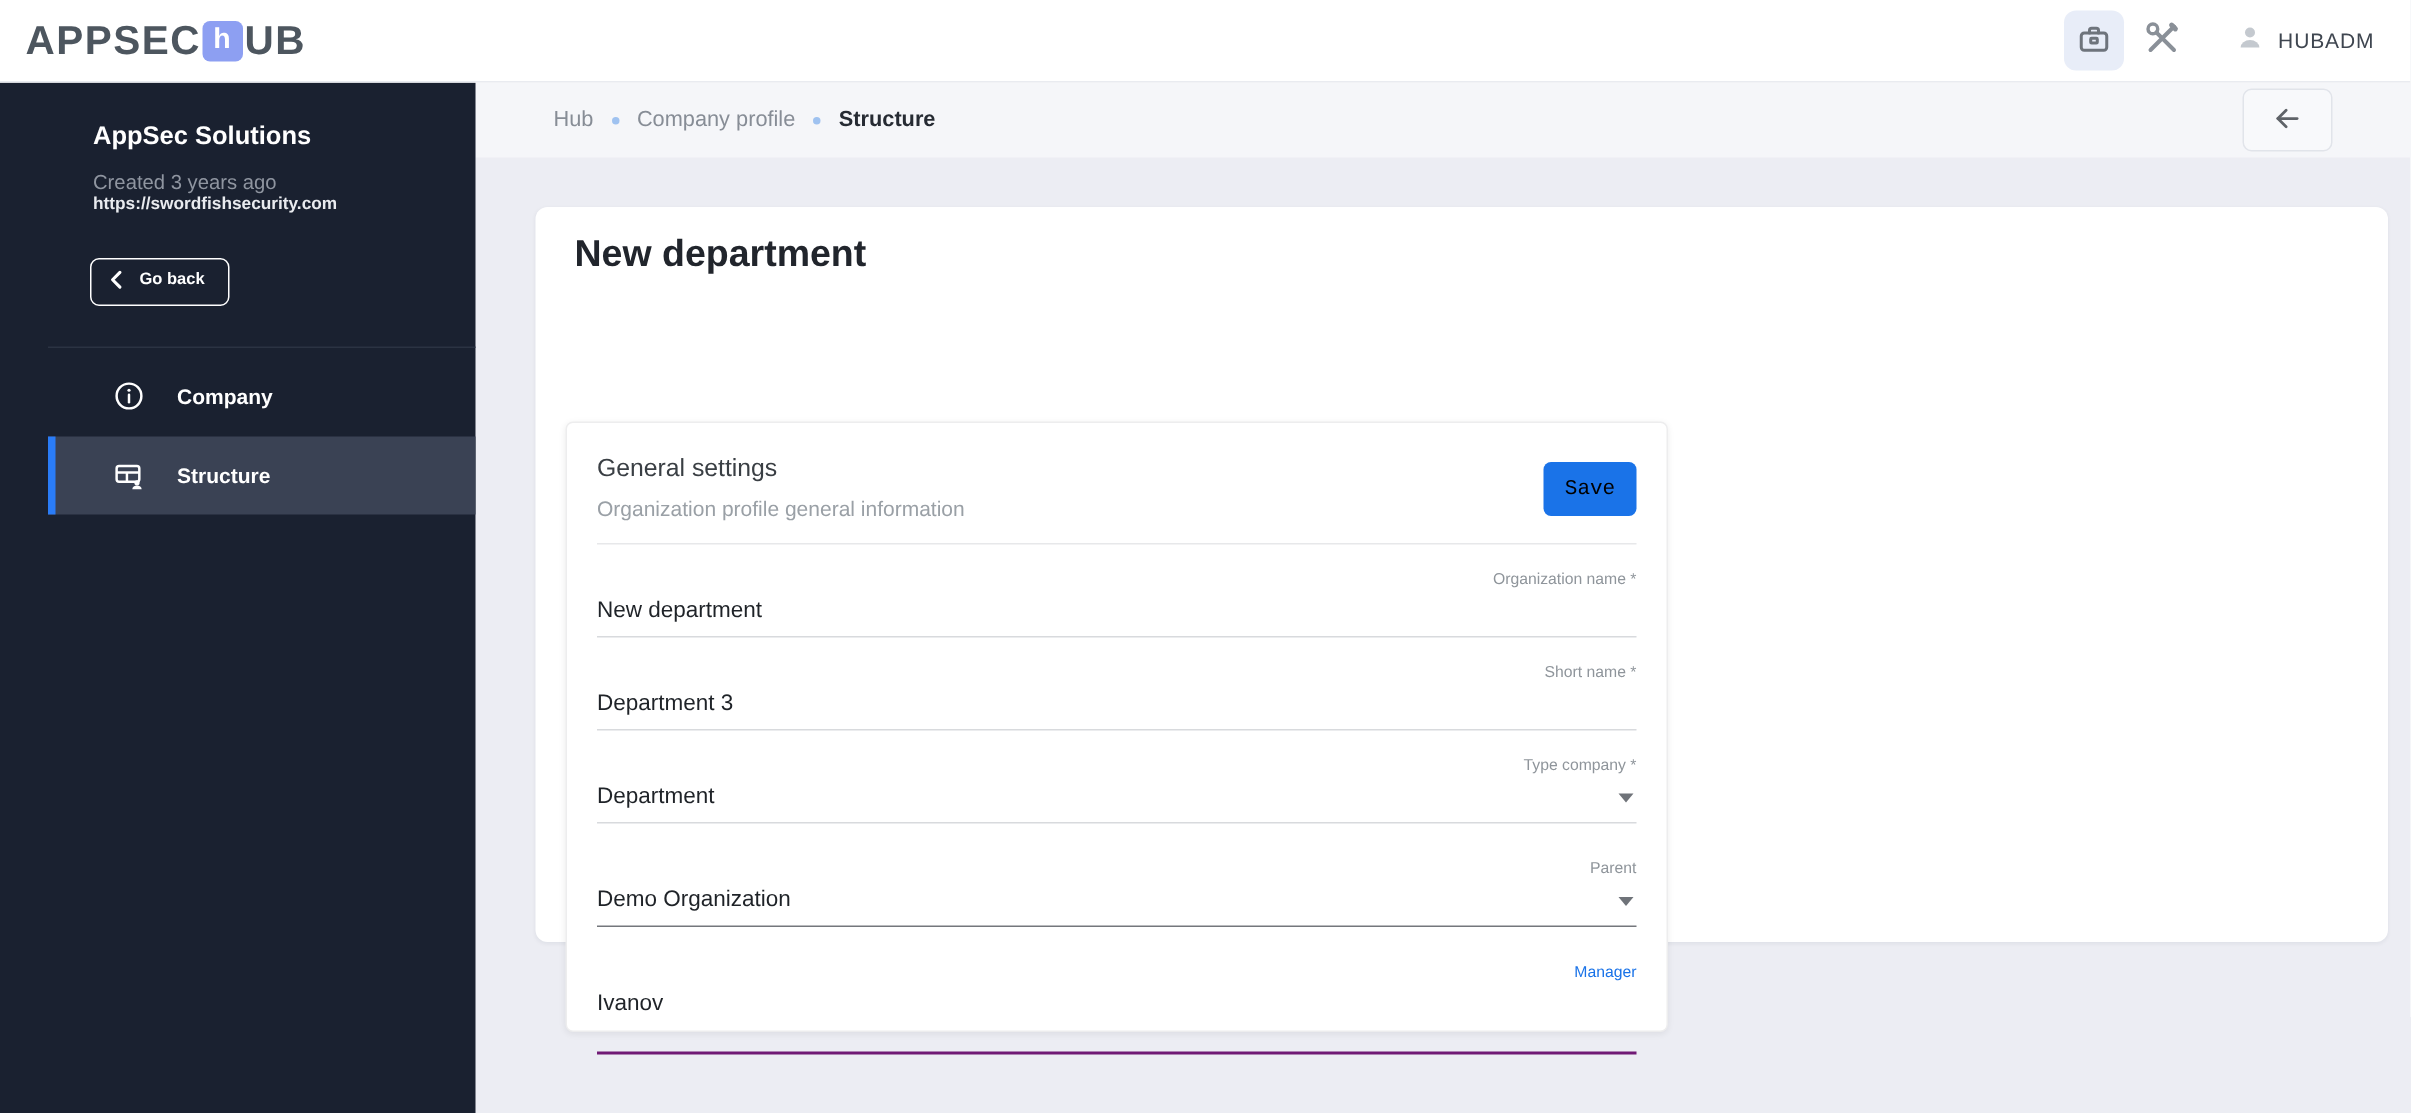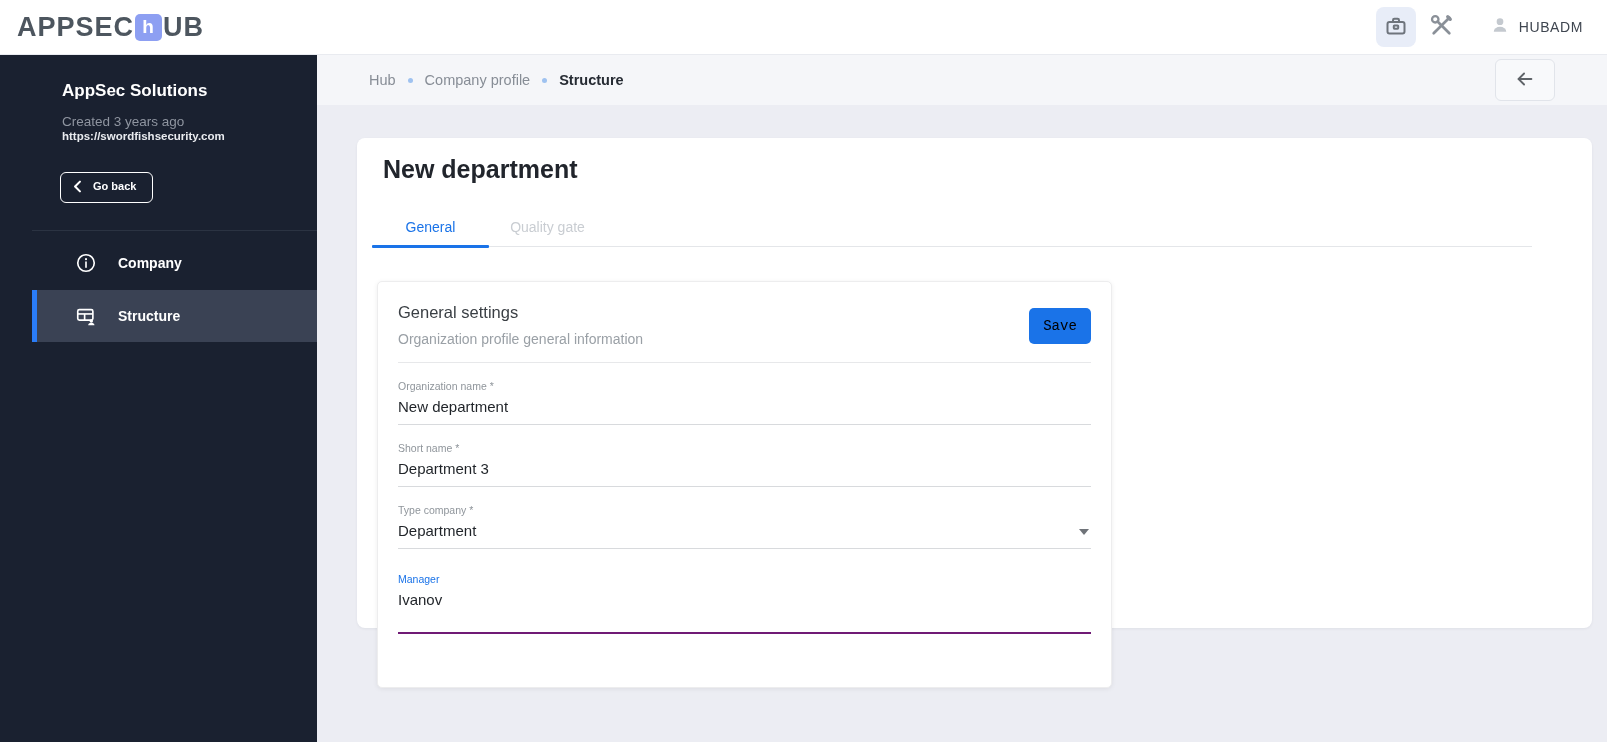--- a/index.html
+++ b/index.html
@@ -79,21 +79,21 @@
     box-shadow:0 1px 5px rgba(0,0,0,0.07); padding:21px 20px 0; }
   .card-title { font-size:16.5px; color:#3a3f44; margin:0; font-weight:400; }
   .card-sub { font-size:14px; color:#9aa0a6; margin:9px 0 0; }
   .save-btn { position:absolute; top:26px; right:20px; width:62px; height:36px;
     background:#1a73e8; color:#000000; border:none; border-radius:5px;
     font-size:14px; font-family:Liberation Mono, monospace; cursor:pointer; }
   .card-divider { border-top:1px solid #e7e8ea; margin-top:15px; }
 
   .field { margin-top:17px; position:relative; }
   .field.gap-lg { margin-top:24px; }
-  .field-label { font-size:10.5px; color:#8f959b; display:block; }
+  .field-label { font-size:10.5px; color:#8f959b; display:block;text-align:right; }
   .field-label.focused { color:#1a73e8; }
   .field-value { font-size:15px; color:#1f2328; margin-top:6px; padding-bottom:9px;
     border-bottom:1px solid #d8dadd; cursor:text; }
   .field-value.dark-line { border-bottom-color:#74777c; }
   .field-value.focused-line { border-bottom:2px solid #701a75; padding-bottom:24px; }
   .select-arrow { position:absolute; right:2px; bottom:14px; width:0; height:0;
     border-left:5px solid transparent; border-right:5px solid transparent;
     border-top:6px solid #6f7379; }
 </style>
 </head>
@@ -192,24 +192,20 @@
     <svg width="22" height="22" viewBox="0 0 24 24" fill="none" stroke="#5f6368" stroke-width="2" stroke-linecap="round" stroke-linejoin="round">
       <line x1="19" y1="12" x2="5" y2="12"></line>
       <polyline points="11,6 5,12 11,18"></polyline>
     </svg>
   </span>
 </button>
 
 <div class="panel">
   <h2 class="panel-title">New department</h2>
 
-  <div class="tabs">
-    <div class="tab active">General</div>
-    <div class="tab disabled">Quality gate</div>
-  </div>
 
   <div class="card">
     <h3 class="card-title">General settings</h3>
     <p class="card-sub">Organization profile general information</p>
     <button class="save-btn">Save</button>
     <div class="card-divider"></div>
 
     <div class="field">
       <span class="field-label">Organization name *</span>
       <div class="field-value">New department</div>
@@ -219,19 +215,24 @@
       <span class="field-label">Short name *</span>
       <div class="field-value">Department 3</div>
     </div>
 
     <div class="field">
       <span class="field-label">Type company *</span>
       <div class="field-value">Department</div>
       <span class="select-arrow"></span>
     </div>
 
+    <div class="field gap-lg">
+      <span class="field-label">Parent</span>
+      <div class="field-value dark-line">Demo Organization</div>
+      <span class="select-arrow"></span>
+    </div>
 
     <div class="field gap-lg">
       <span class="field-label focused">Manager</span>
       <div class="field-value focused-line">Ivanov</div>
     </div>
   </div>
 </div>
 
 </body></html>

